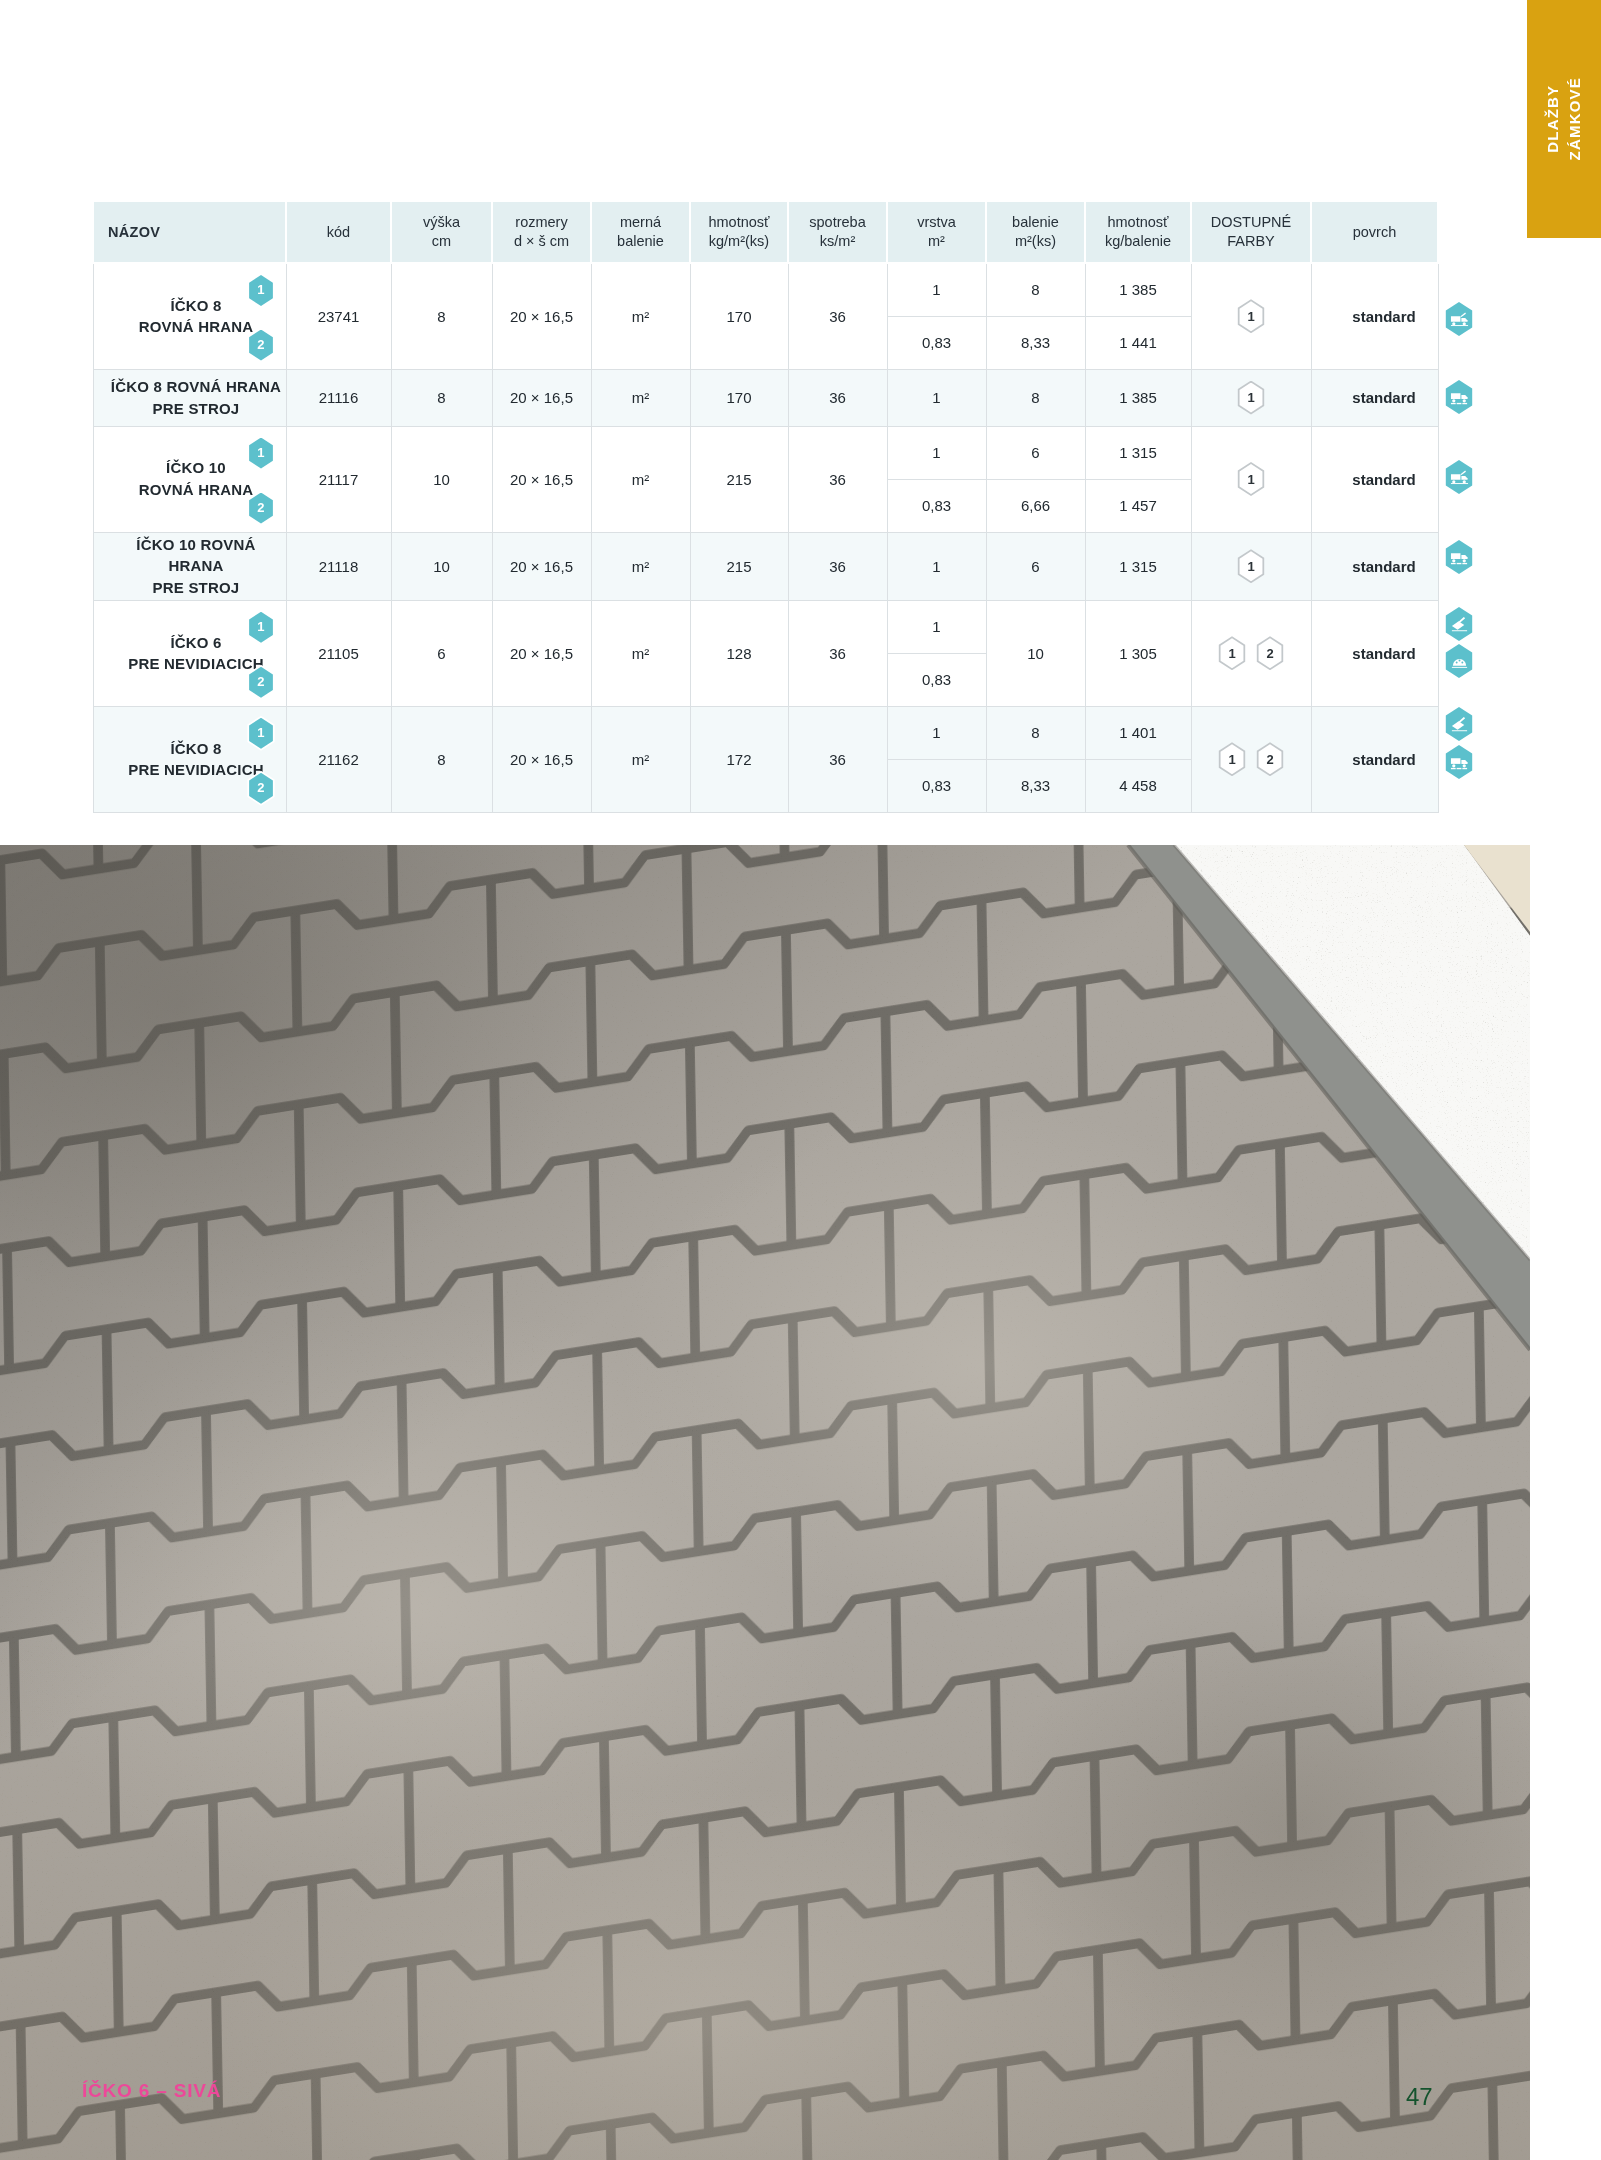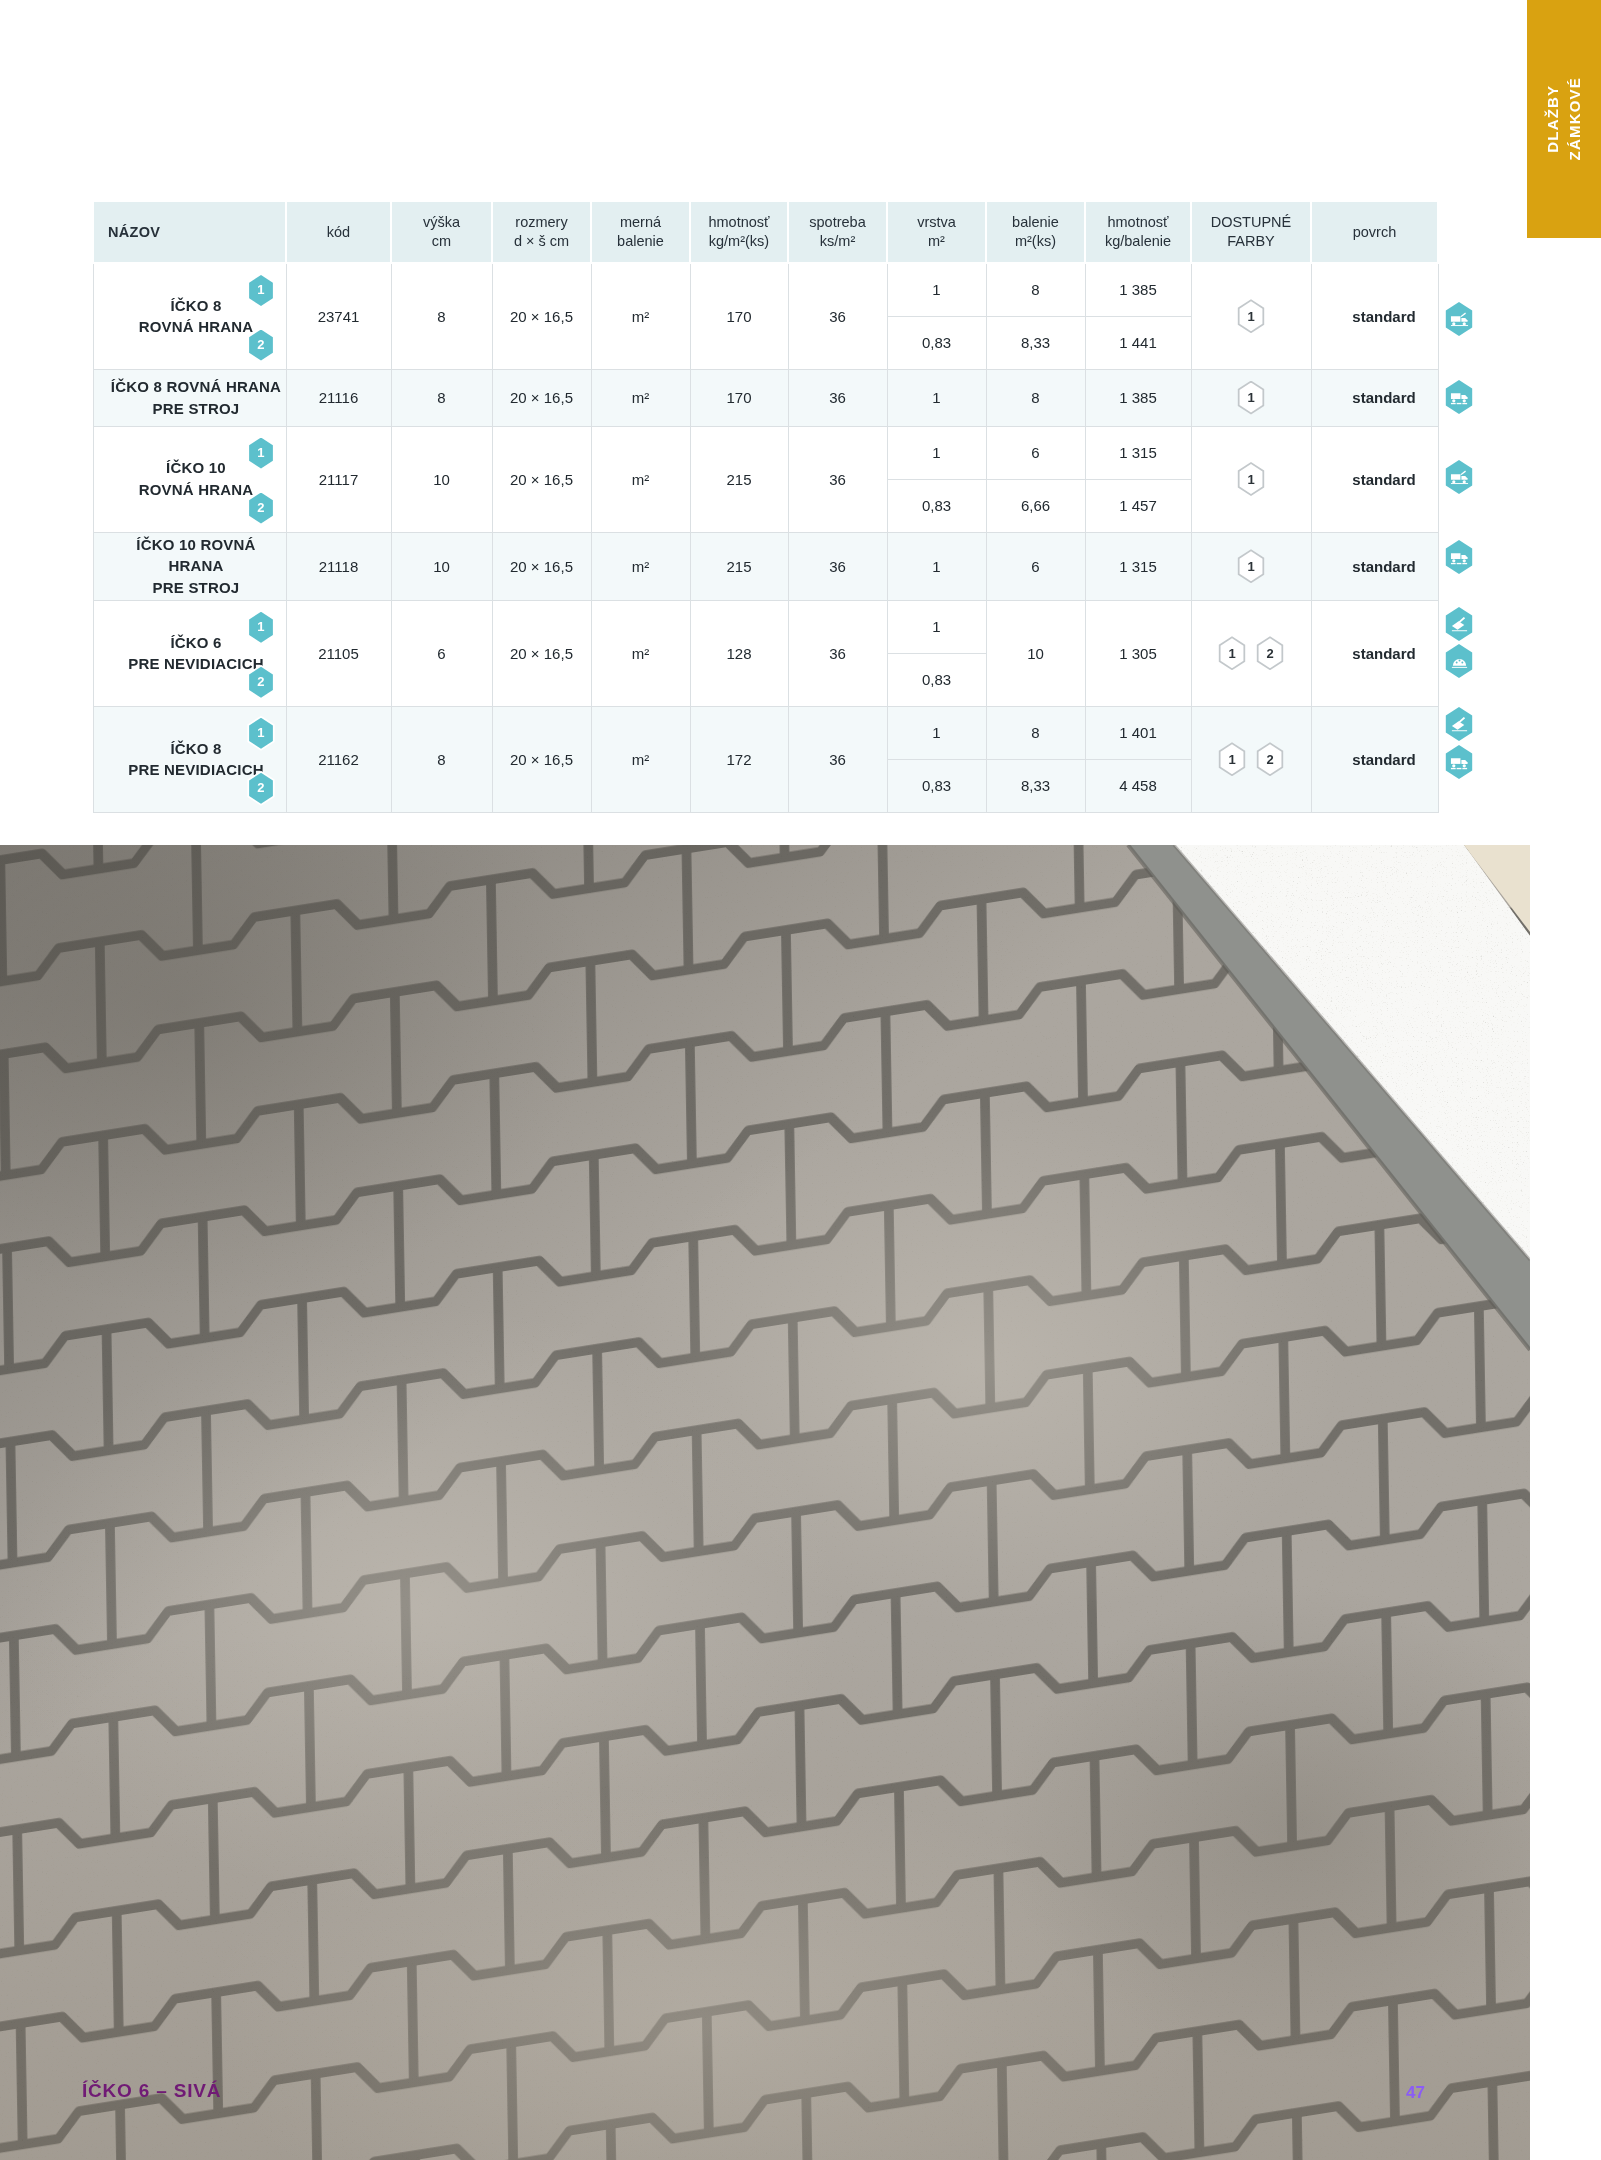--- a/index.html
+++ b/index.html
@@ -45,23 +45,23 @@
     display:flex;align-items:center;justify-content:center;font-size:13px;font-weight:bold;color:#2b3237;}
 
   
   .side-ico{position:absolute;left:1444px;width:30px;height:34px;background:#5cc0cc;
     clip-path:polygon(50% 0,94% 25%,94% 75%,50% 100%,6% 75%,6% 25%);
     display:flex;align-items:center;justify-content:center;}
   .side-ico svg{width:19px;height:16px;}
 
   
   #photo{position:absolute;left:0;top:845px;width:1530px;height:1315px;}
-  .photo-caption{position:absolute;left:82px;top:2080px;color:#701a75;font-weight:bold;
+  .photo-caption{position:absolute;left:82px;top:2080px;color:#ec4899;font-weight:bold;
     font-size:19px;letter-spacing:.8px;}
-  .page-number{position:absolute;left:1406px;top:2083px;color:#8b5cf6;font-weight:bold;font-size:17px;}
+  .page-number{position:absolute;left:1406px;top:2083px;color:#14532d;font-weight:normal;font-size:24px;}
 </style>
 </head>
 <body>
 
 <div class="corner-tab" id="tab-bg" style="background: rgb(217, 162, 17);">
   <div class="rot">
     <span>DLAŽBY</span><br>
     <span>ZÁMKOVÉ</span>
   </div>
 </div>

